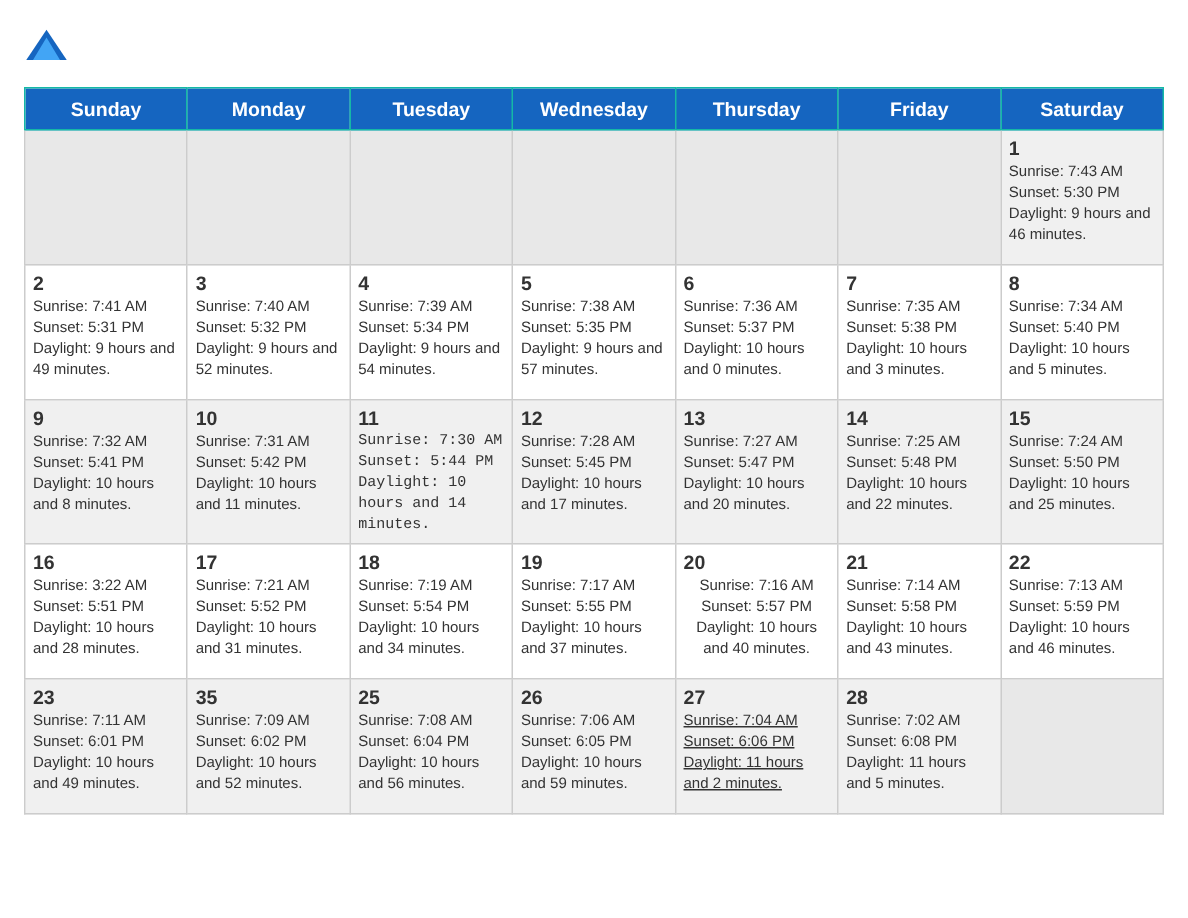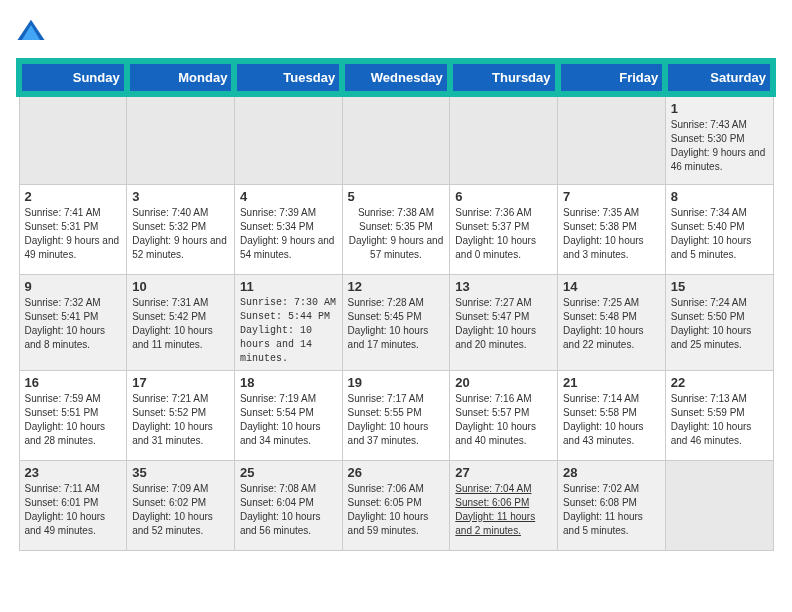--- a/index.html
+++ b/index.html
@@ -57,22 +57,22 @@
       width: 100%;
       border-collapse: collapse;
       border: 1px solid #ccc;
     }
     .calendar th {
       background: #1565c0;
       color: #fff;
       font-size: 13px;
       font-weight: bold;
       padding: 6px 4px;
-      text-align: right;
-      border: 6px solid #14b8a6;
+      text-align: center;
+      border: 1px solid #14b8a6;
     }
     .calendar td {
       vertical-align: top;
       border: 1px solid #ccc;
       padding: 4px 5px;
       width: calc(100% / 7);
       height: 90px;
       font-size: 10.5px;
       color: #333;
       background: #fff;
@@ -159,21 +159,21 @@
 Daylight: 9 hours and 52 minutes.</div>
         </td>
         <td>
           <div class="day-num">4</div>
           <div class="day-info" style="white-space: pre-line;">Sunrise: 7:39 AM
 Sunset: 5:34 PM
 Daylight: 9 hours and 54 minutes.</div>
         </td>
         <td>
           <div class="day-num">5</div>
-          <div class="day-info" style="white-space: pre-line; text-align: center;">Sunrise: 7:38 AM
+          <div class="day-info" style="white-space: pre-line;">Sunrise: 7:38 AM
 Sunset: 5:35 PM
 Daylight: 9 hours and 57 minutes.</div>
         </td>
         <td>
           <div class="day-num">6</div>
           <div class="day-info" style="white-space: pre-line;">Sunrise: 7:36 AM
 Sunset: 5:37 PM
 Daylight: 10 hours and 0 minutes.</div>
         </td>
         <td>
@@ -229,21 +229,21 @@
         <td>
           <div class="day-num">15</div>
           <div class="day-info" style="white-space: pre-line;">Sunrise: 7:24 AM
 Sunset: 5:50 PM
 Daylight: 10 hours and 25 minutes.</div>
         </td>
       </tr>
       <tr>
         <td>
           <div class="day-num">16</div>
-          <div class="day-info" style="white-space: pre-line;">Sunrise: 7:59 AM
+          <div class="day-info" style="white-space: pre-line;">Sunrise: 3:22 AM
 Sunset: 5:51 PM
 Daylight: 10 hours and 28 minutes.</div>
         </td>
         <td>
           <div class="day-num">17</div>
           <div class="day-info" style="white-space: pre-line;">Sunrise: 7:21 AM
 Sunset: 5:52 PM
 Daylight: 10 hours and 31 minutes.</div>
         </td>
         <td>
@@ -253,21 +253,21 @@
 Daylight: 10 hours and 34 minutes.</div>
         </td>
         <td>
           <div class="day-num">19</div>
           <div class="day-info" style="white-space: pre-line;">Sunrise: 7:17 AM
 Sunset: 5:55 PM
 Daylight: 10 hours and 37 minutes.</div>
         </td>
         <td>
           <div class="day-num">20</div>
-          <div class="day-info" style="white-space: pre-line;">Sunrise: 7:16 AM
+          <div class="day-info" style="white-space: pre-line; text-align: center;">Sunrise: 7:16 AM
 Sunset: 5:57 PM
 Daylight: 10 hours and 40 minutes.</div>
         </td>
         <td>
           <div class="day-num">21</div>
           <div class="day-info" style="white-space: pre-line;">Sunrise: 7:14 AM
 Sunset: 5:58 PM
 Daylight: 10 hours and 43 minutes.</div>
         </td>
         <td>

